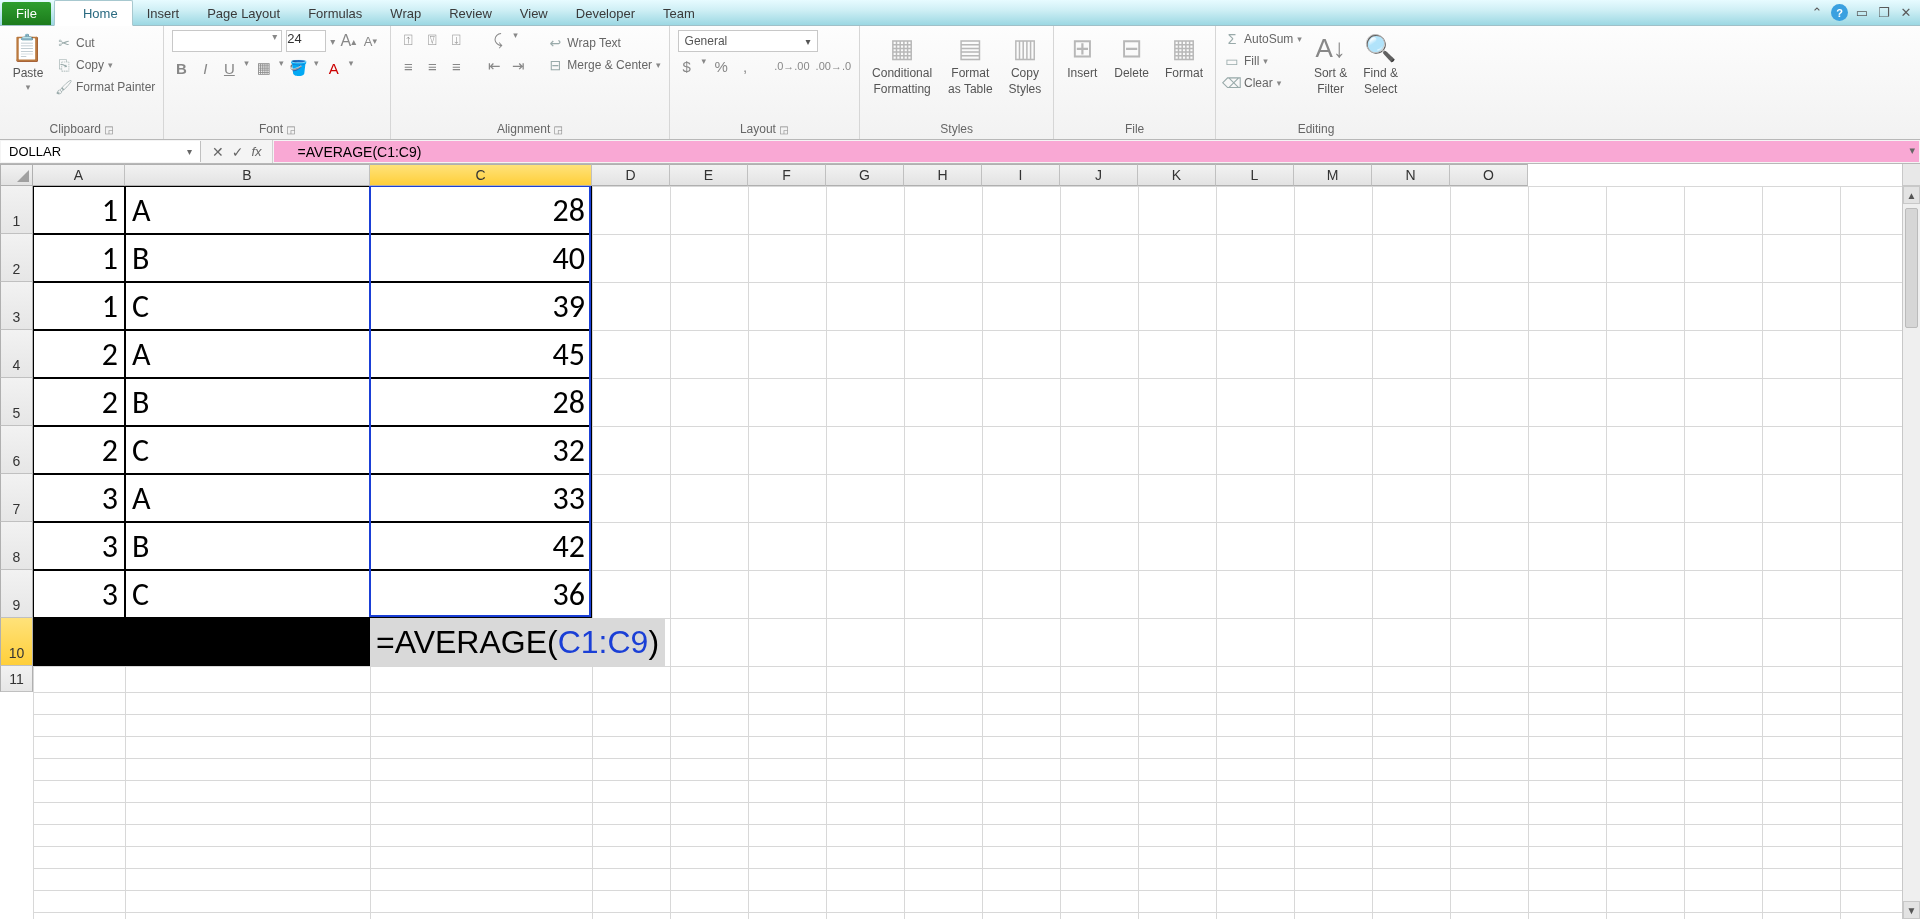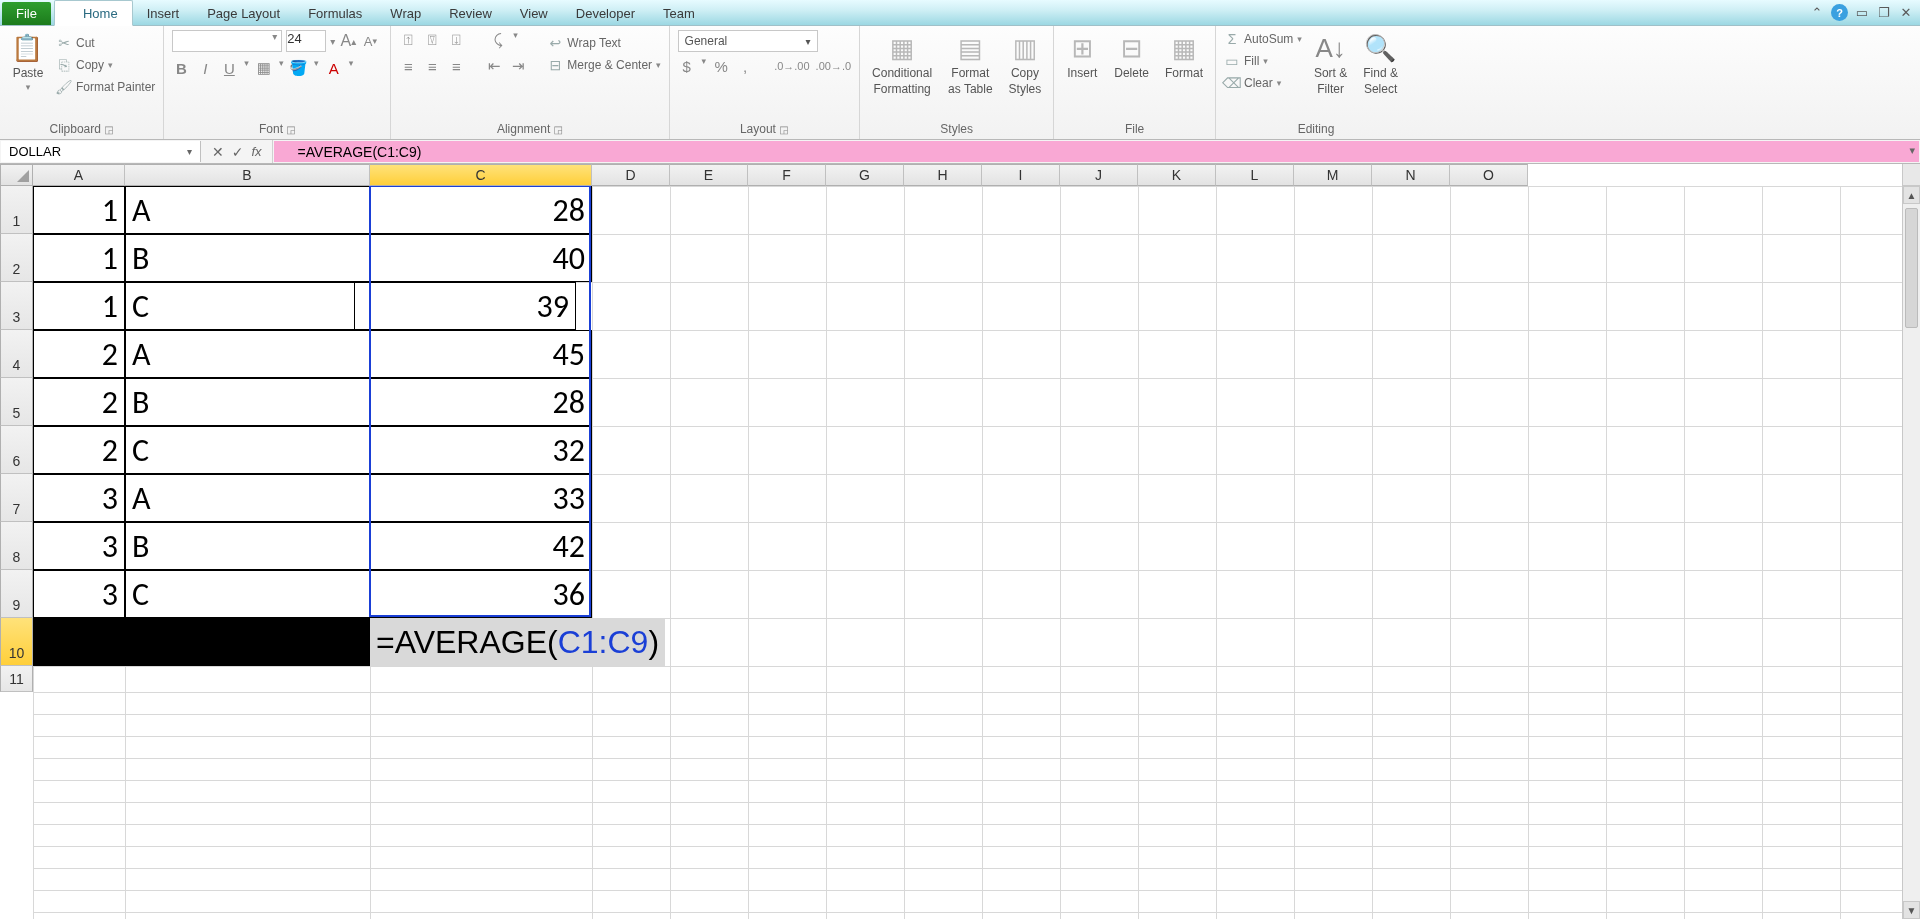--- a/index.html
+++ b/index.html
@@ -375,21 +375,21 @@
       </div>
     <div id="cells">
         <div class="cell num bordered" style="left: 0px; top: 0px; width: 92px; height: 48px;">1</div>
         <div class="cell bordered" style="left: 92px; top: 0px; width: 245px; height: 48px;">A</div>
         <div class="cell num bordered" style="left: 337px; top: 0px; width: 222px; height: 48px;">28</div>
         <div class="cell num bordered" style="left: 0px; top: 48px; width: 92px; height: 48px;">1</div>
         <div class="cell bordered" style="left: 92px; top: 48px; width: 245px; height: 48px;">B</div>
         <div class="cell num bordered" style="left: 337px; top: 48px; width: 222px; height: 48px;">40</div>
         <div class="cell num bordered" style="left: 0px; top: 96px; width: 92px; height: 48px;">1</div>
         <div class="cell bordered" style="left: 92px; top: 96px; width: 245px; height: 48px;">C</div>
-        <div class="cell num bordered" style="left: 321px; top: 96px; width: 222px; height: 48px;">39</div>
+        <div class="cell num bordered" style="left: 337px; top: 96px; width: 222px; height: 48px;">39</div>
         <div class="cell num bordered" style="left: 0px; top: 144px; width: 92px; height: 48px;">2</div>
         <div class="cell bordered" style="left: 92px; top: 144px; width: 245px; height: 48px;">A</div>
         <div class="cell num bordered" style="left: 337px; top: 144px; width: 222px; height: 48px;">45</div>
         <div class="cell num bordered" style="left: 0px; top: 192px; width: 92px; height: 48px;">2</div>
         <div class="cell bordered" style="left: 92px; top: 192px; width: 245px; height: 48px;">B</div>
         <div class="cell num bordered" style="left: 337px; top: 192px; width: 222px; height: 48px;">28</div>
         <div class="cell num bordered" style="left: 0px; top: 240px; width: 92px; height: 48px;">2</div>
         <div class="cell bordered" style="left: 92px; top: 240px; width: 245px; height: 48px;">C</div>
         <div class="cell num bordered" style="left: 337px; top: 240px; width: 222px; height: 48px;">32</div>
         <div class="cell num bordered" style="left: 0px; top: 288px; width: 92px; height: 48px;">3</div>

